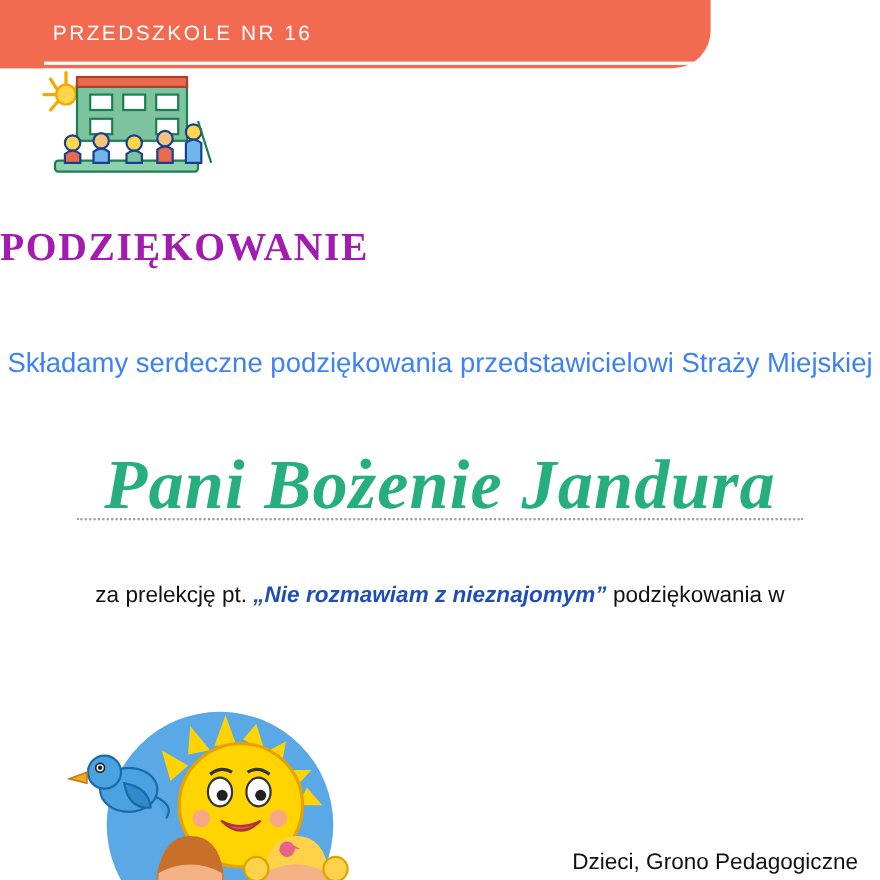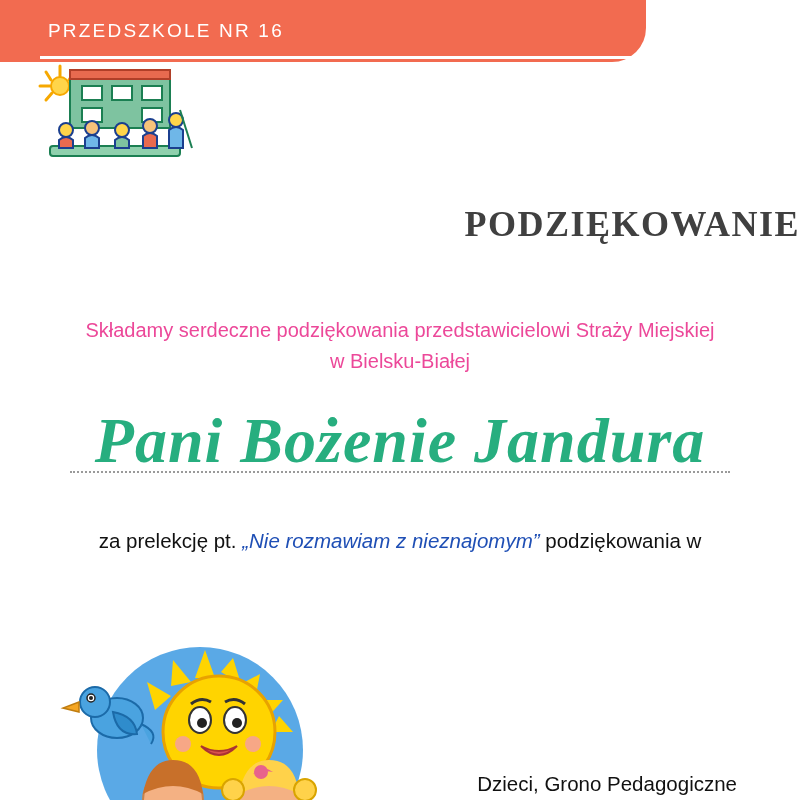--- a/index.html
+++ b/index.html
@@ -73,36 +73,36 @@
     height: 110px;
     z-index: 4;
   }
 
   
   .doc-title {
     position: absolute;
     top: 203px;
     left: 0;
     width: 800px;
-    text-align: right;
-    color: #404040;
+    text-align: left;
+    color: #a21caf;
     font-family: "Liberation Serif", serif;
     font-weight: bold;
     font-size: 36px;
     letter-spacing: 1.5px;
   }
 
   .para-1 {
     position: absolute;
     top: 315px;
     left: 0;
     width: 800px;
     text-align: center;
-    font-size: 20px;
-    color: #ec4899;
+    font-size: 25px;
+    color: #3b82f6;
     line-height: 31px;
   }
   .para-1 .line2 {
     display: block;
   }
 
   .recipient {
     position: absolute;
     top: 404px;
     left: 0;
@@ -130,42 +130,42 @@
     left: 0;
     width: 800px;
     text-align: center;
     font-size: 20.5px;
     color: #111111;
     line-height: 34px;
   }
   .para-2 .quote {
     font-style: italic;
     color: #1f4fb5;
-    font-weight: normal;
+    font-weight: bold;
     margin-top: 44px;
   }
 
   
   .sun-illu {
     position: absolute;
     left: 55px;
     top: 640px;
     width: 290px;
     height: 165px;
     overflow: hidden;
     z-index: 3;
   }
 
   .signature {
     position: absolute;
     top: 772px;
     left: 0;
     width: 800px;
     text-align: right;
-    padding-right: 63px;
+    padding-right: 20px;
     box-sizing: border-box;
     font-size: 20.5px;
     color: #111111;
     white-space: nowrap;
   }
 </style>
 </head>
 <body>
 
 <div class="header-white-right"></div>
@@ -211,21 +211,20 @@
     </g>
 
     <path d="M150 48 l12 38" stroke="#1b7f52" stroke-width="2" fill="none"></path>
   </svg>
 </div>
 
 <div class="doc-title">PODZIĘKOWANIE</div>
 
 <div class="para-1">
   <span>Składamy serdeczne podziękowania przedstawicielowi Straży Miejskiej</span>
-  <span class="line2">w Bielsku-Białej</span>
 </div>
 
 <div class="recipient">Pani Bożenie  Jandura</div>
 <div class="recipient-line"></div>
 
 <div class="para-2">
   <span>za prelekcję pt.</span>
   <span class="quote">„Nie rozmawiam z nieznajomym”</span>
   <span>podziękowania w</span>
   <br>

